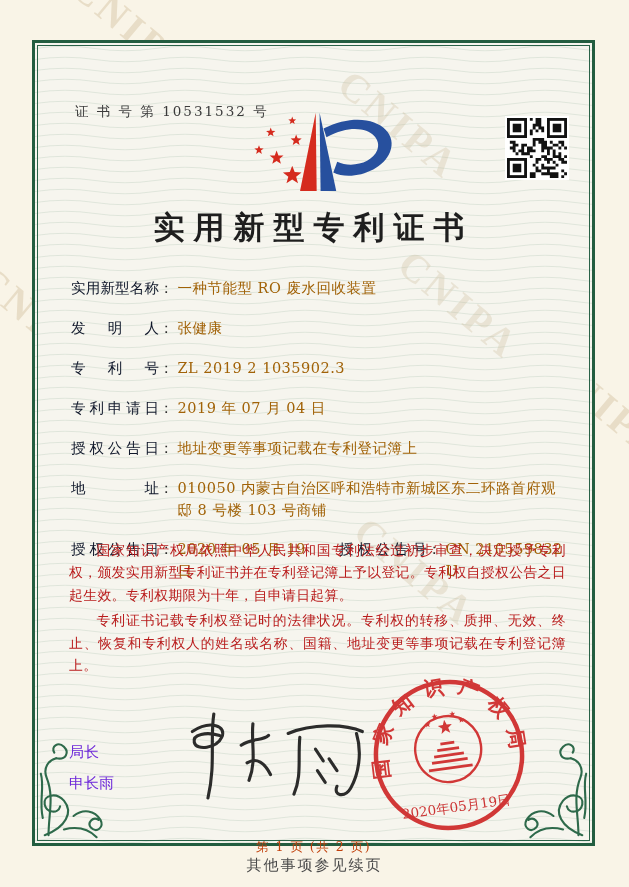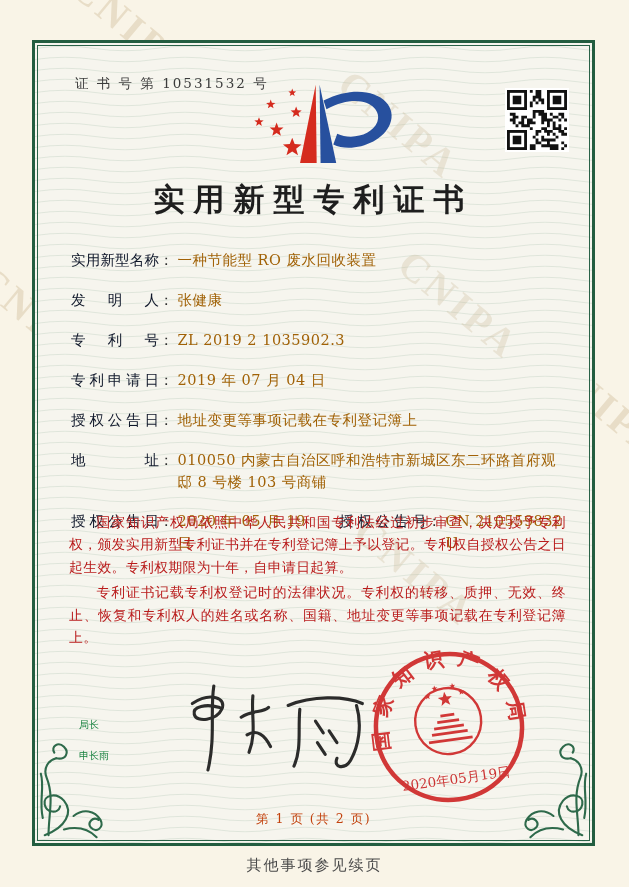--- a/index.html
+++ b/index.html
@@ -16,21 +16,21 @@
   }
   .wm.inner{color:rgba(203,184,152,0.30);}
   .cert{
     position:absolute;left:32px;top:40px;width:563px;height:806px;
     border:3px solid #235d40;background:#f6f5ee;box-sizing:border-box;
   }
   .cert::before{
     content:"";position:absolute;inset:2px;border:1px solid #2a6248;pointer-events:none;z-index:3;
   }
   .waves{position:absolute;inset:0;z-index:0;}
-  .layer{position:absolute;inset:0;z-index:2;}
+  .layer{position:absolute;inset:0;z-index:2;margin-top:28px;}
   .cert-no{
     position:absolute;left:40px;top:32px;font-size:13.5px;letter-spacing:2px;color:#3b3b3b;
   }
   .logo{position:absolute;left:202px;top:36px;}
   .qr{position:absolute;left:470px;top:45px;background:#fff;padding:2px;}
   .title{
     position:absolute;left:0;right:0;top:136px;text-align:center;
     font-size:31px;font-weight:700;letter-spacing:9px;color:#1e1e1e;
   }
   .fields{position:absolute;left:36px;right:26px;top:206px;font-size:14.5px;}
@@ -41,21 +41,21 @@
     text-align:justify;text-align-last:justify;color:#0f172a;
   }
   .colon{flex:0 0 auto;}
   .fvalue{margin-left:4px;letter-spacing:0.5px;color:#a16207;}
   .grp2{margin-left:22px;display:flex;}
   .paras{position:absolute;left:34px;right:26px;top:468px;}
   .paras p{
     margin:0 0 3px 0;font-size:13.8px;line-height:1.63;text-indent:2em;
     text-align:justify;color:#b91c1c;letter-spacing:0.4px;
   }
-  .signoff{position:absolute;left:44px;top:666px;font-size:10px;line-height:31px;color:#15803d;}
+  .signoff{position:absolute;left:34px;top:666px;font-size:15px;line-height:31px;color:#6d28d9;}
   .signature{position:absolute;left:128px;top:634px;}
   .seal{position:absolute;left:334px;top:604px;transform:rotate(-8deg);opacity:0.93;}
   .pageinfo{
     position:absolute;left:0;right:0;top:768px;text-align:center;
     font-size:12.5px;letter-spacing:1.5px;color:#c2410c;
   }
   .orn{position:absolute;bottom:2px;z-index:2;}
   .orn.left{left:2px;}
   .orn.right{right:2px;transform:scaleX(-1);}
   .cont-note{

